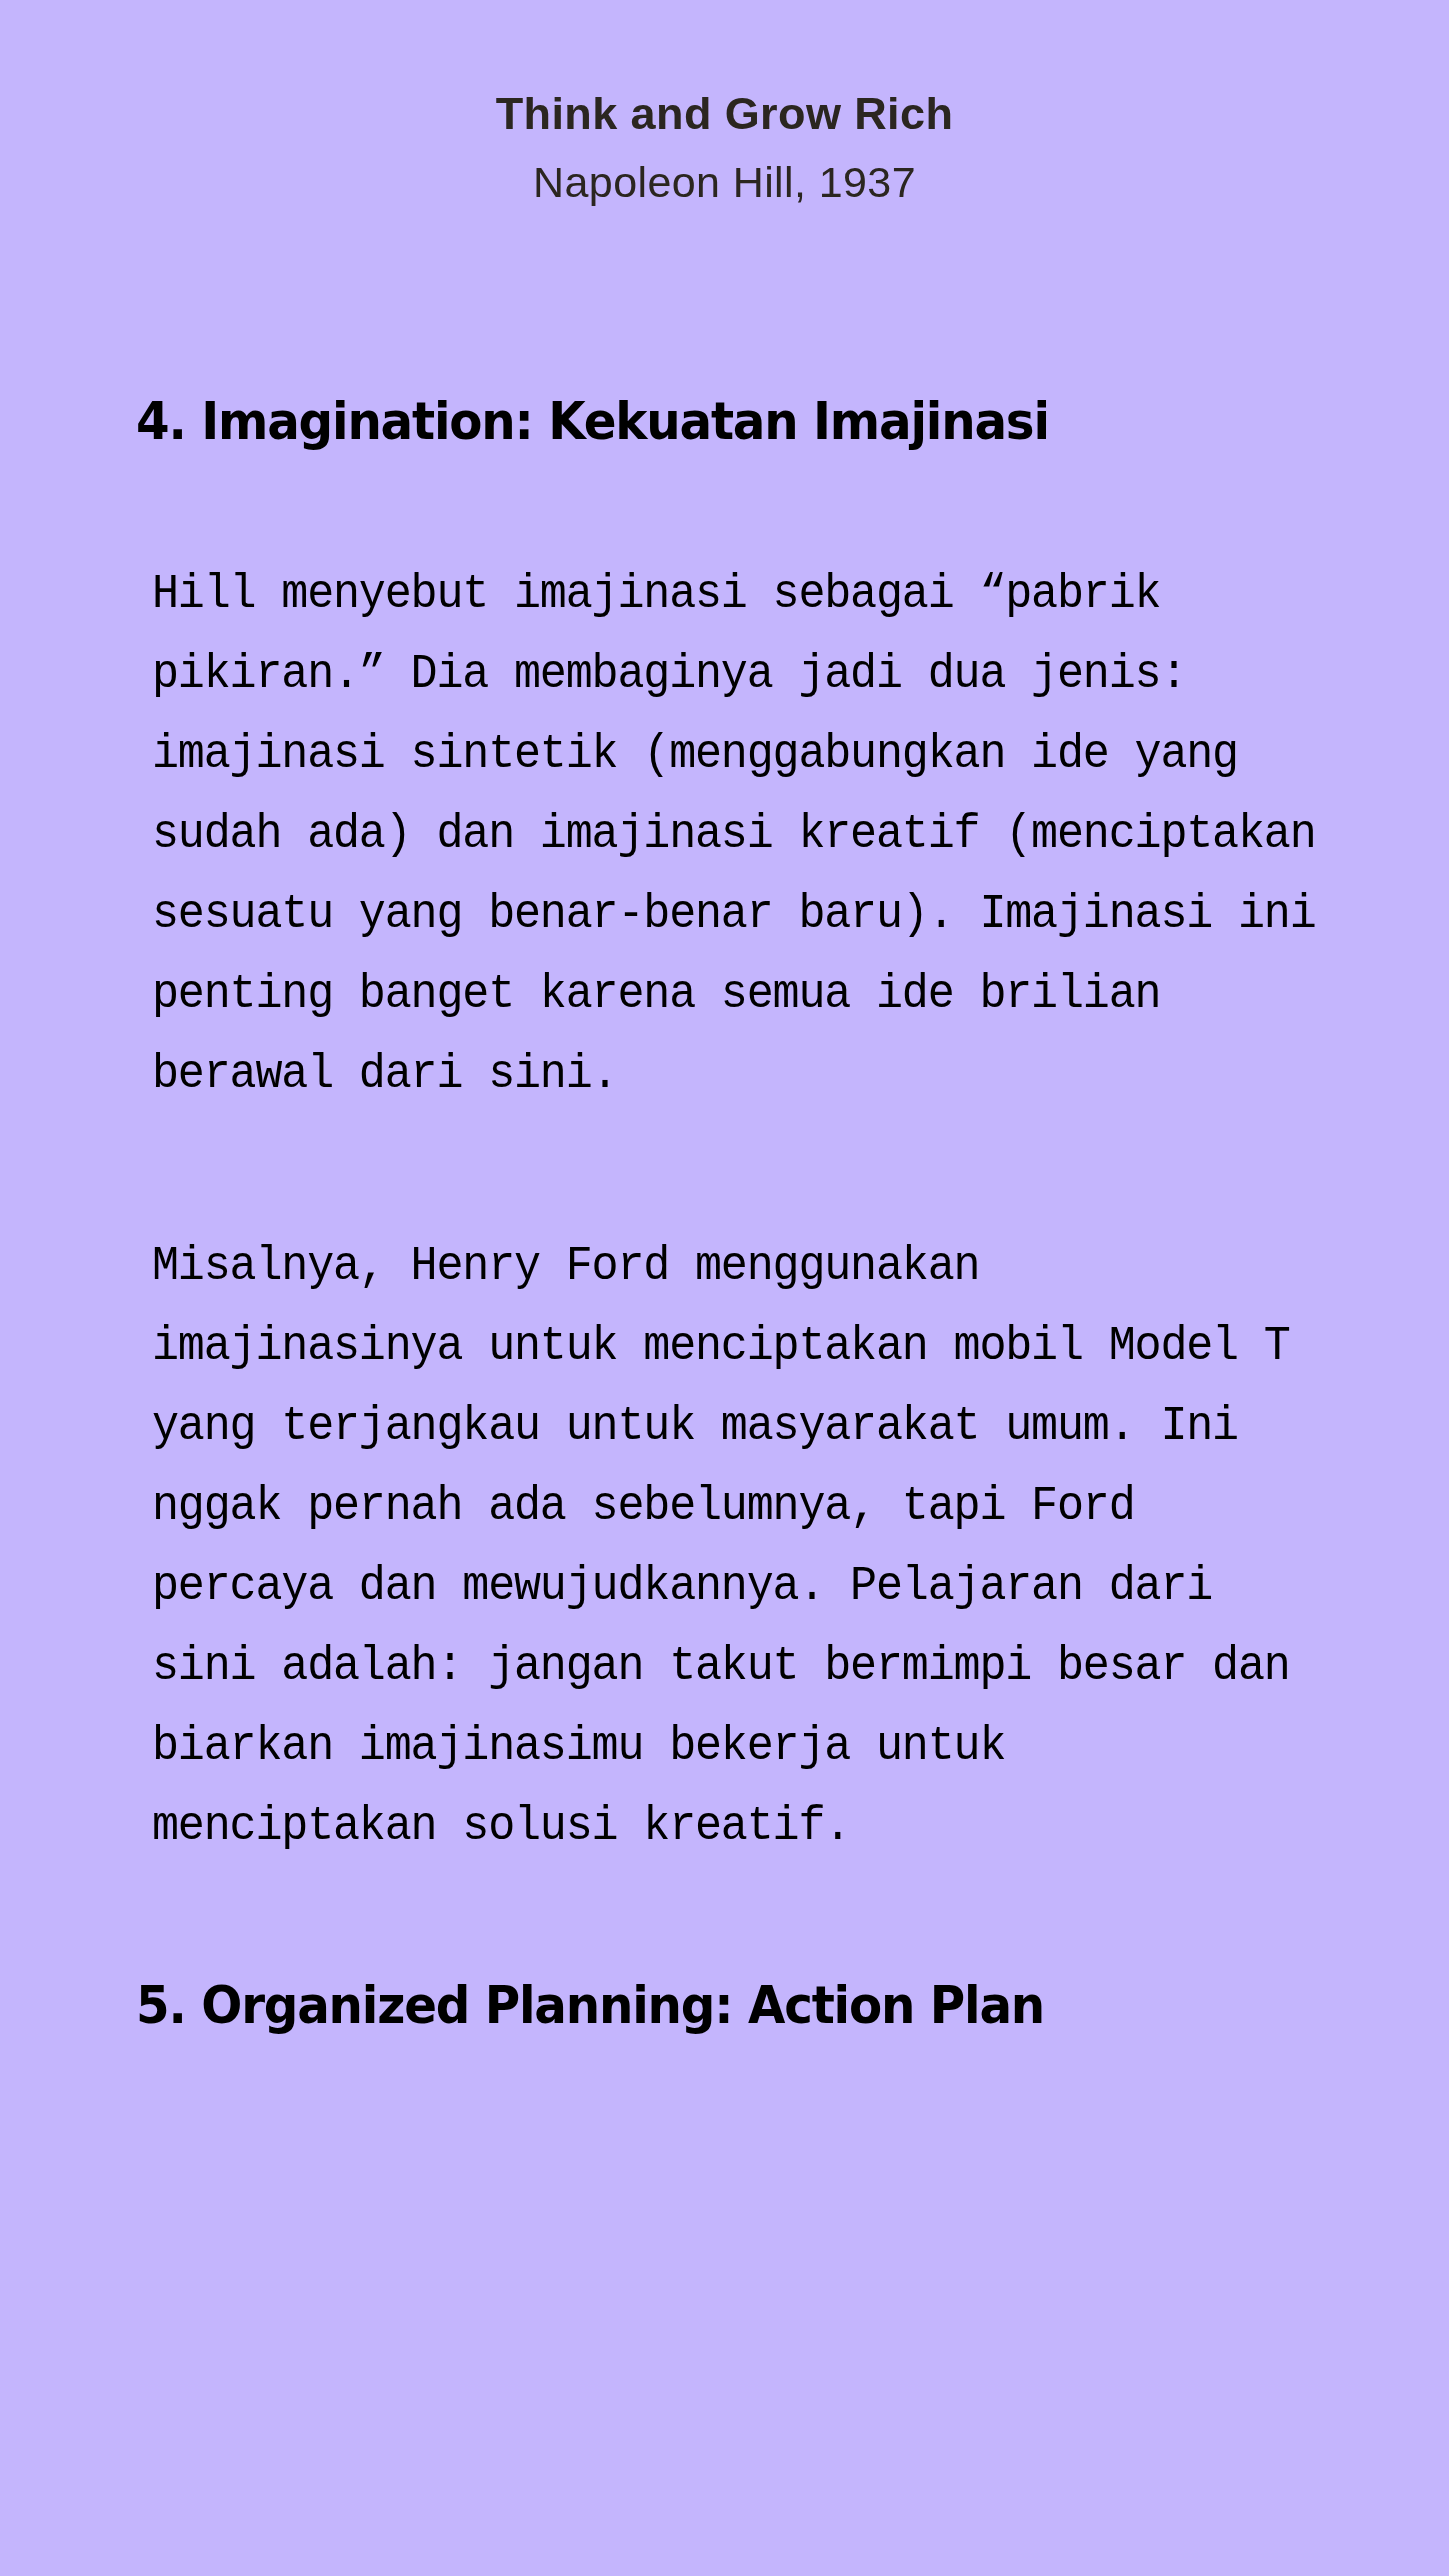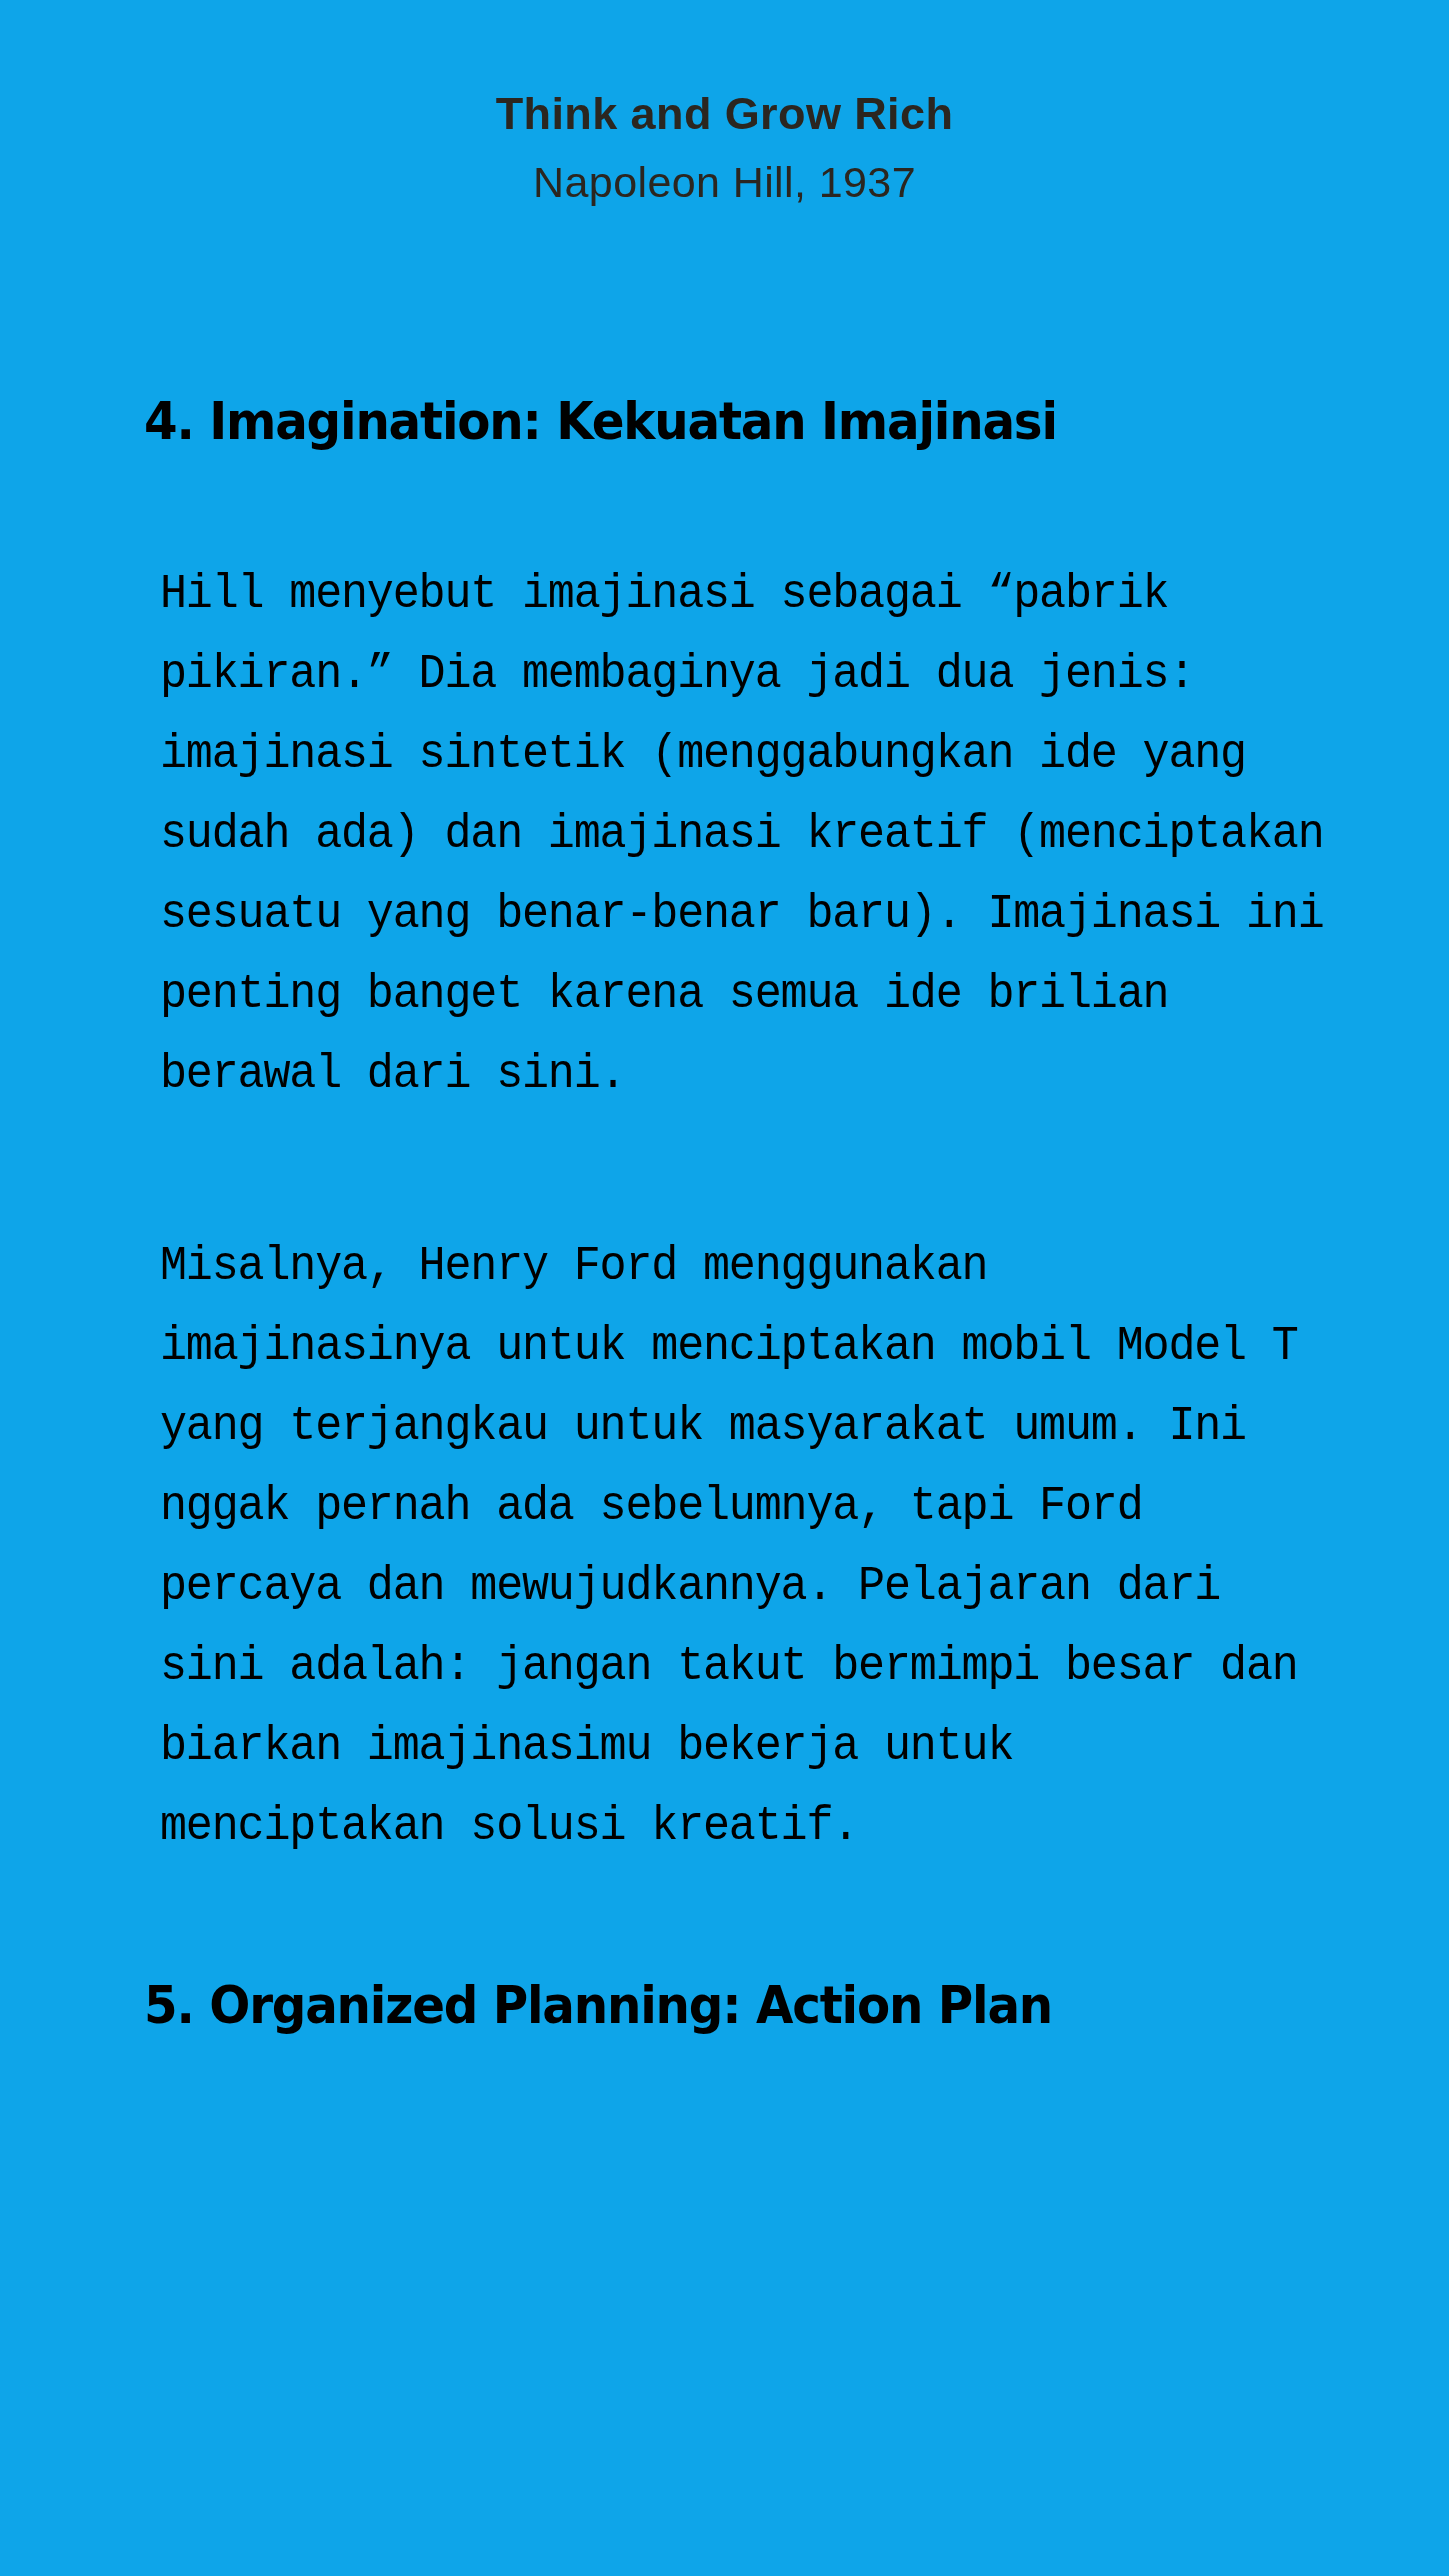--- a/index.html
+++ b/index.html
@@ -11,21 +11,21 @@
       width: 1449px;
       height: 2576px;
       position: relative;
       overflow: hidden;
     }
     .page {
       position: absolute;
       left: 0; top: 0;
       width: 1449px;
       height: 2576px;
-      background: #0ea5e9;
+      background: #c4b5fd;
     }
     .header {
       position: absolute;
       left: 0;
       top: 86px;
       width: 1449px;
       text-align: center;
       color: #2b2620;
       font-family: "Liberation Sans", sans-serif;
     }
@@ -38,21 +38,21 @@
     }
     .book-meta {
       font-size: 43px;
       font-weight: normal;
       line-height: 55px;
       margin-top: 13.7px;
       letter-spacing: 0.4px;
     }
     .content {
       position: absolute;
-      left: 144px;
+      left: 136px;
       top: 378px;
       width: 1185px;
       color: #000000;
       font-family: "DejaVu Sans", sans-serif;
     }
     .section-heading {
       font-family: "DejaVu Sans", sans-serif;
       font-weight: bold;
       font-size: 52px;
       line-height: 86px;

